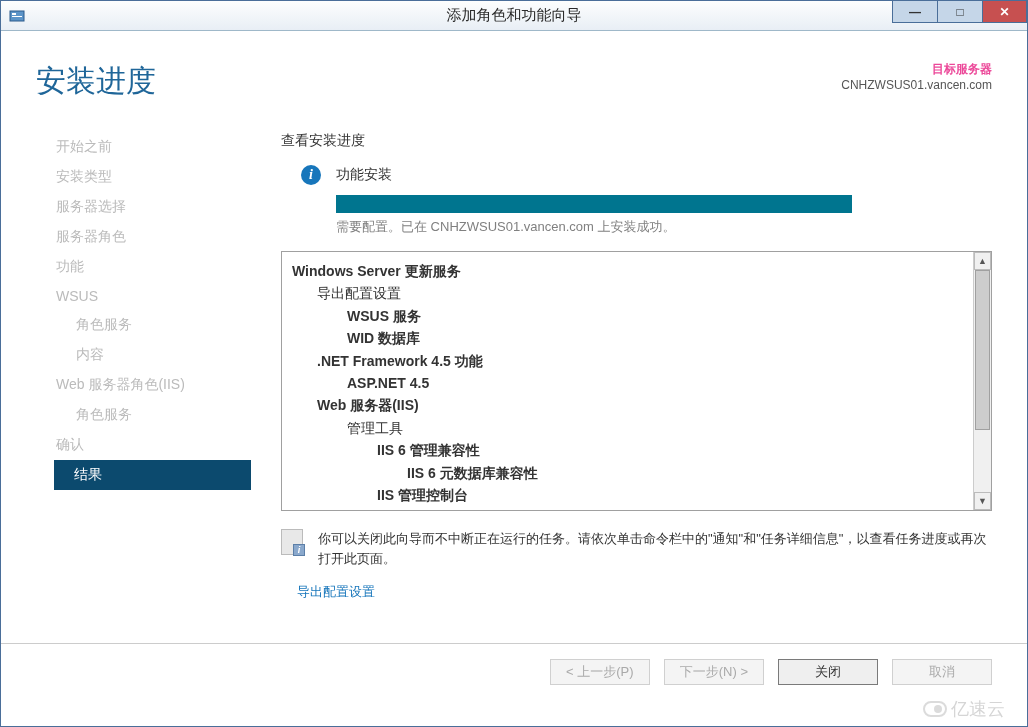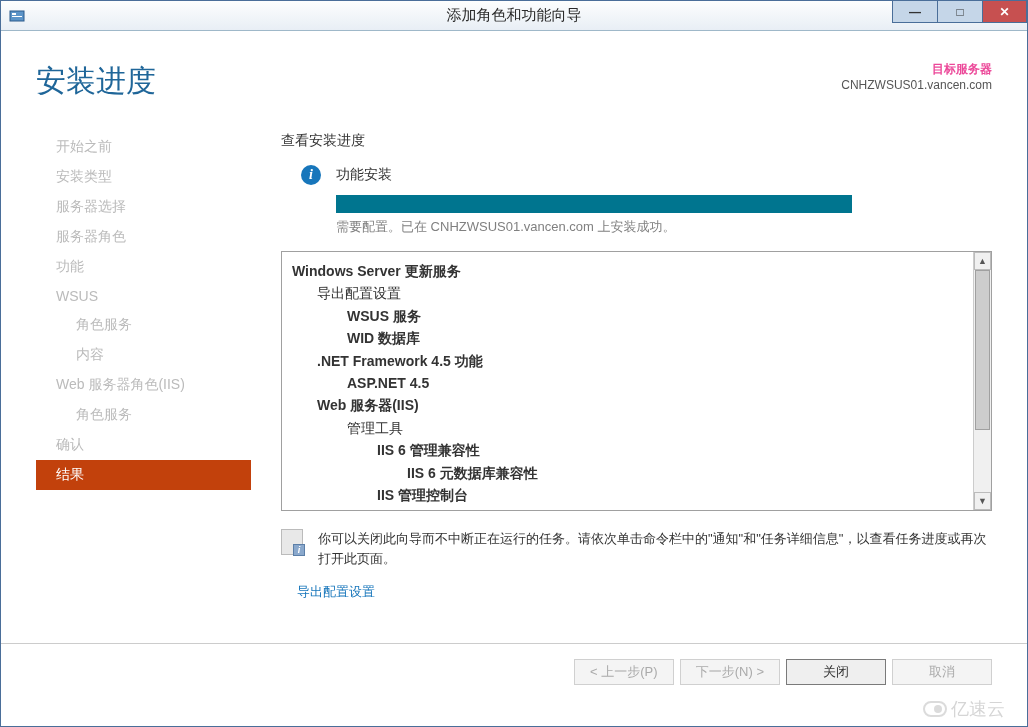--- a/index.html
+++ b/index.html
@@ -89,22 +89,23 @@
     .sidebar-item {
       padding: 6px 10px 6px 20px;
       font-size: 14px;
       color: #bbb;
       cursor: default;
     }
     .sidebar-sub {
       padding-left: 40px;
     }
     .sidebar-item.active {
-      background: #c2410c;
+      background: #0c4a6e;
       color: #fff;
+      margin-left: 18px;
     }
     .main-panel {
       flex: 1;
       padding-left: 30px;
     }
     .section-label {
       font-size: 14px;
       color: #333;
       margin-bottom: 15px;
     }
@@ -232,21 +233,21 @@
       cursor: pointer;
       margin-left: 16px;
     }
     .divider {
       margin-top: 22px;
       border-top: 1px solid #ccc;
     }
     .button-row {
       display: flex;
       justify-content: flex-end;
-      gap: 6px;
+      gap: 14px;
       padding: 15px 35px 10px 0;
     }
     .btn {
       min-width: 100px;
       height: 26px;
       border: 1px solid #adadad;
       background: #efefef;
       font-size: 13px;
       color: #333;
       padding: 0 15px;

